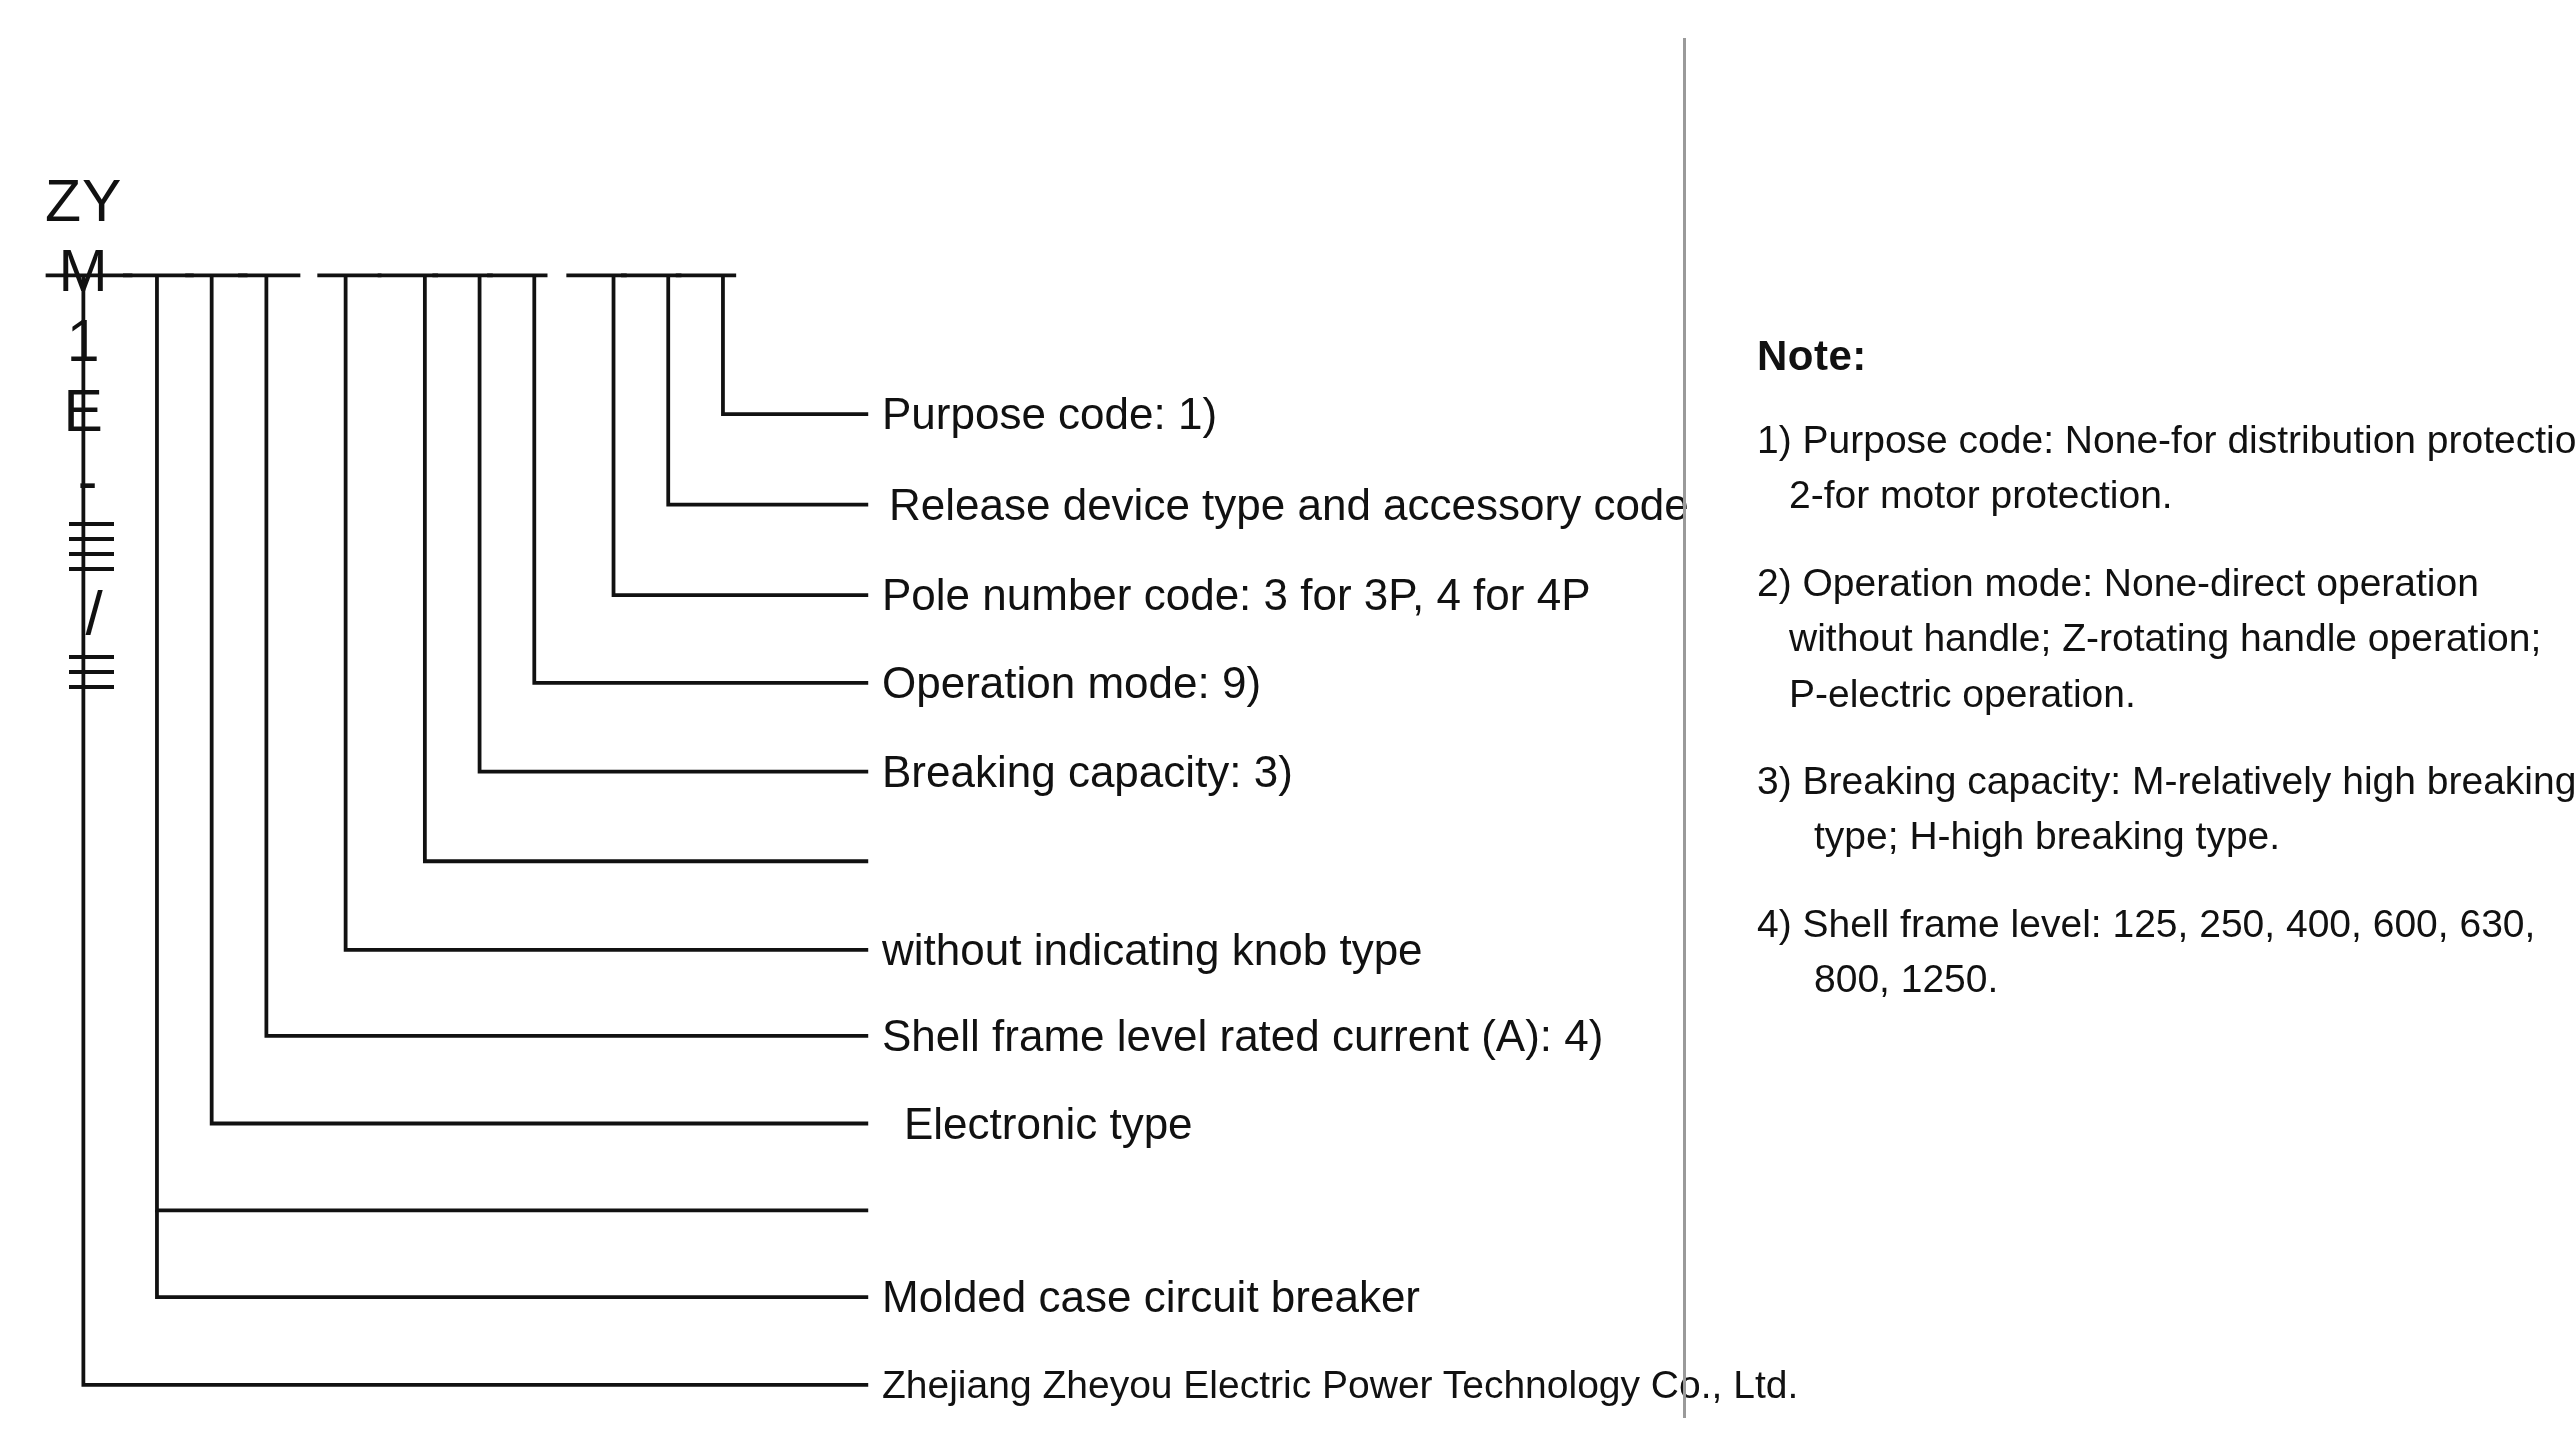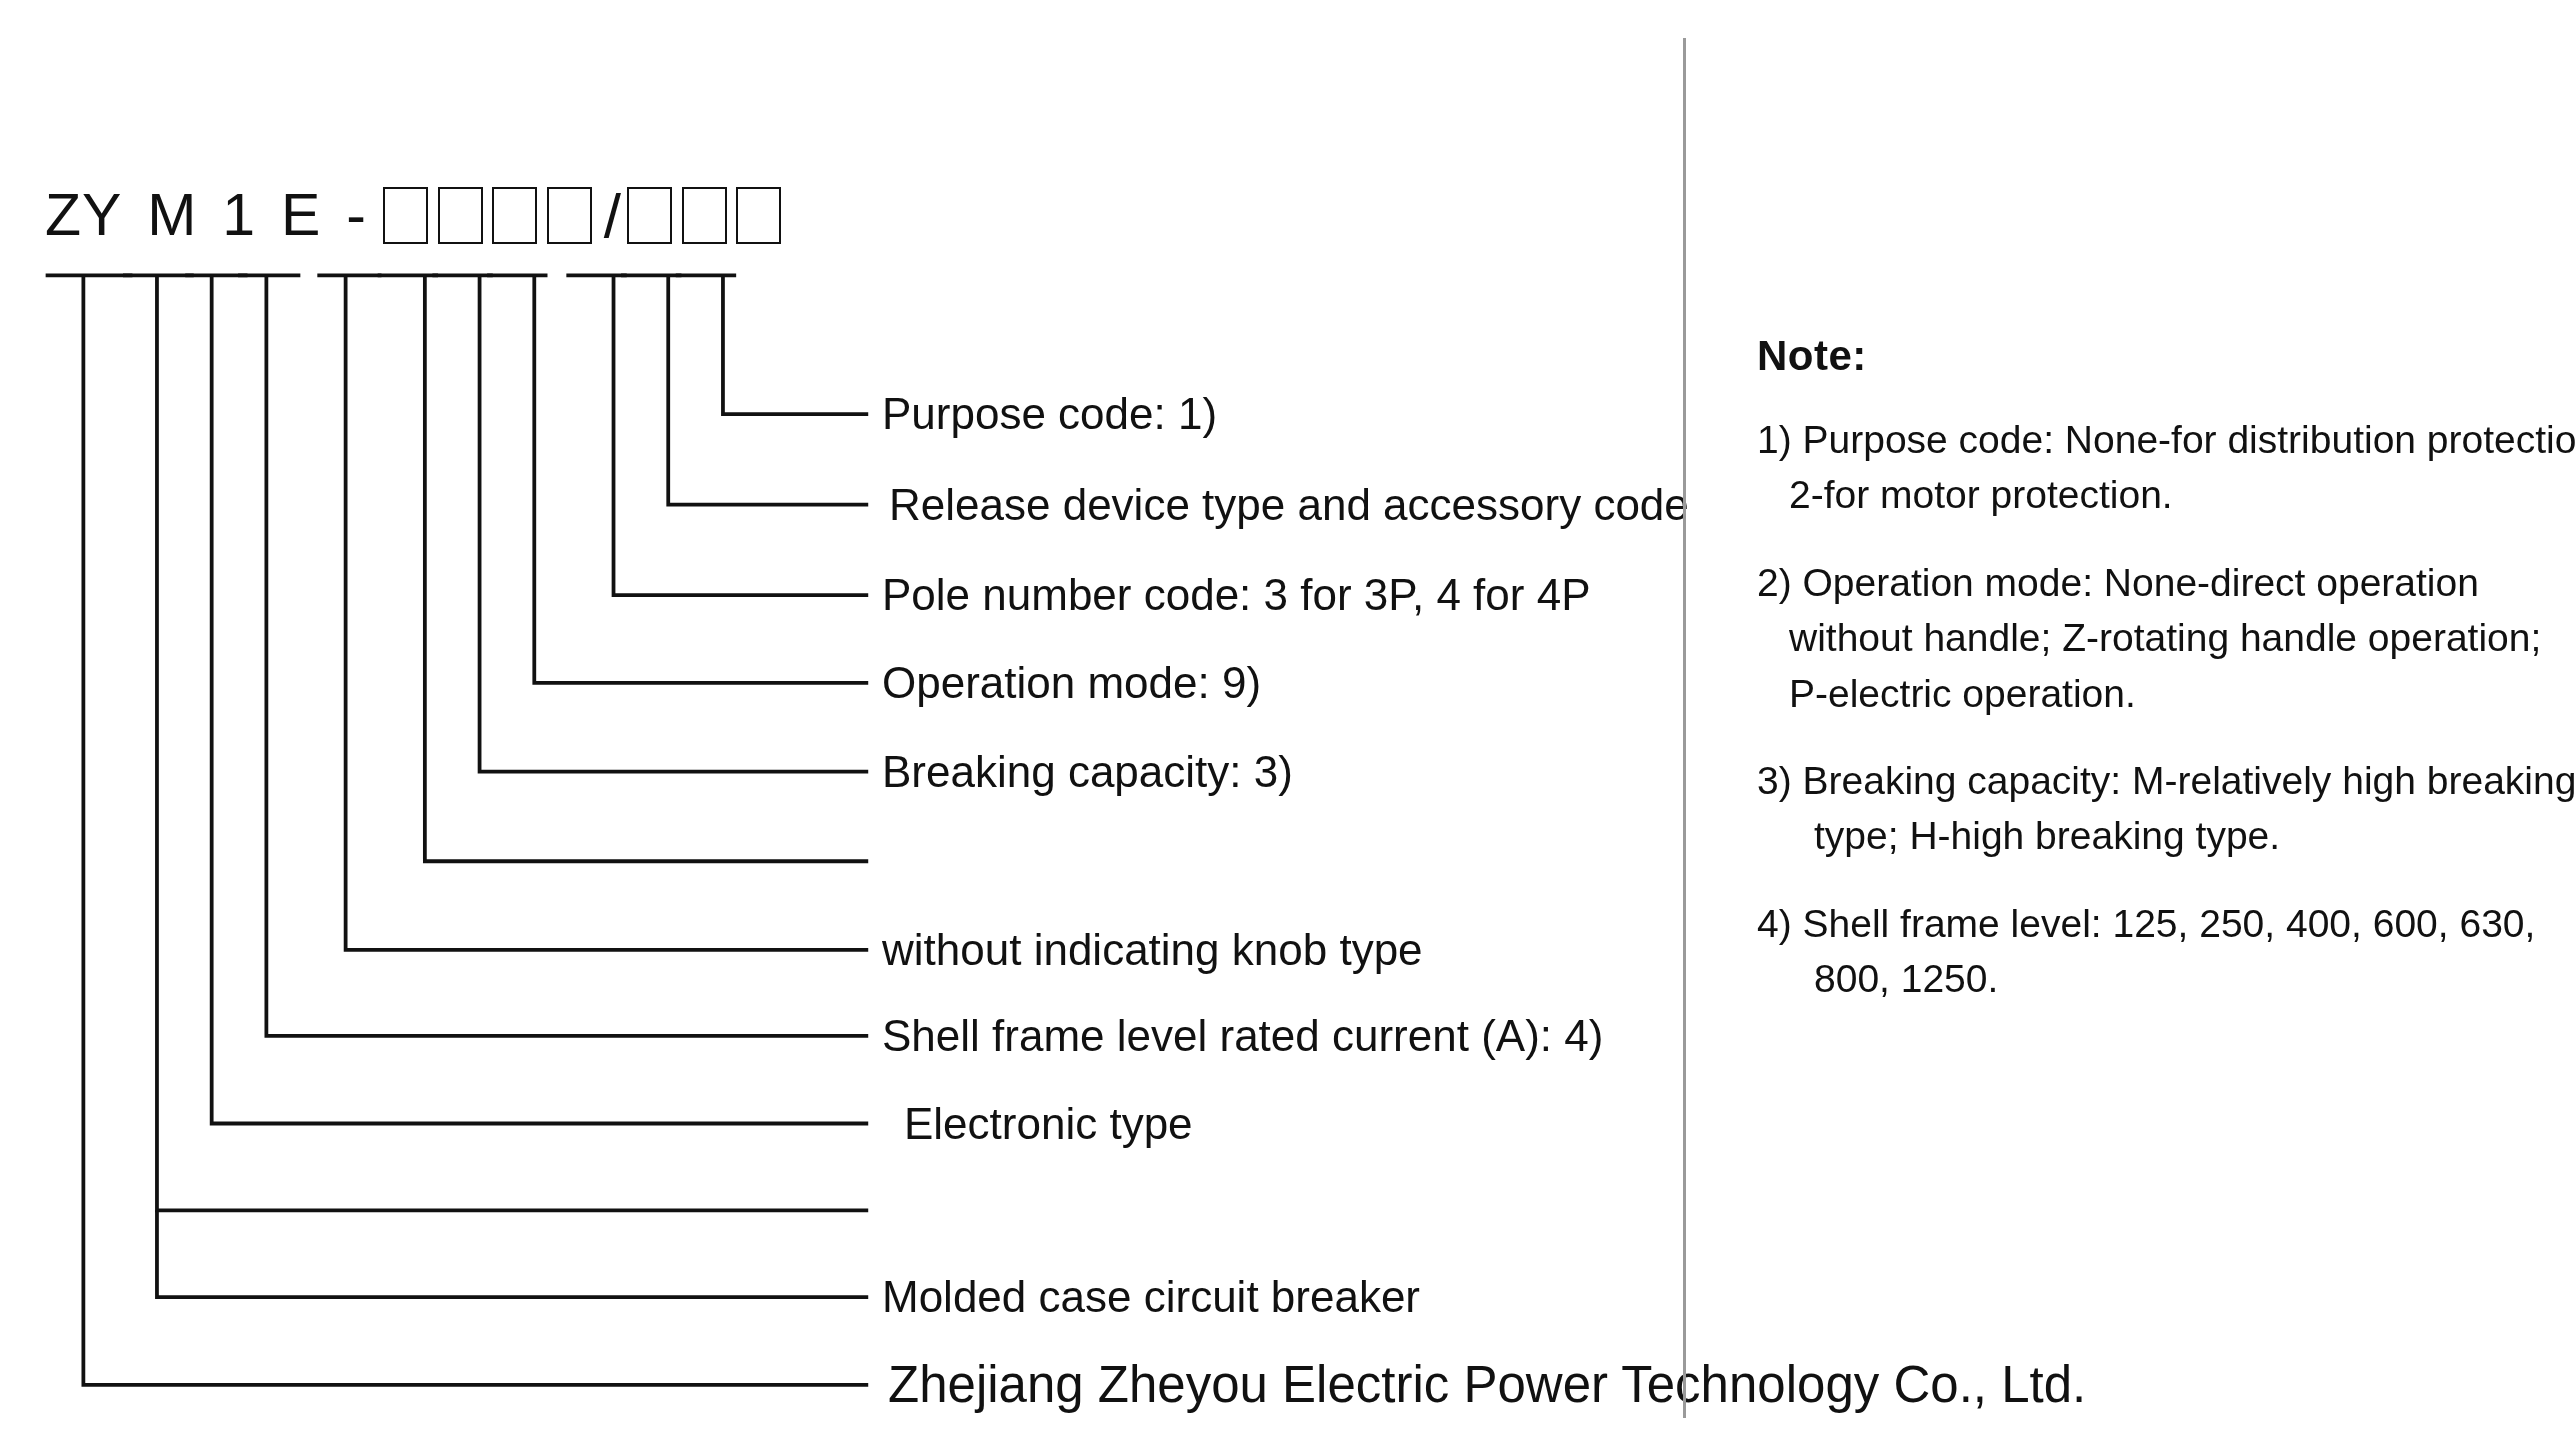--- a/index.html
+++ b/index.html
@@ -24,21 +24,22 @@
   }
 
   
   #code-row {
     position: absolute;
     left: 45px;
     top: 172px;
     height: 87px;
     display: flex;
     align-items: center;
-    gap: 4px;
+    gap: 11px;
+    flex-direction: column;
   }
   .code-letter {
     font-size: 59px;
     line-height: 1;
     letter-spacing: 0.9px;
     font-weight: 400;
     color: #111;
     margin-right: 21px;
     font-family: "Liberation Sans", sans-serif;
   }
@@ -78,22 +79,21 @@
     position: absolute;
     left: 882px;
     font-size: 44px;
     line-height: 1.05;
     white-space: nowrap;
     color: #111;
     font-family: "Liberation Sans", sans-serif;
     transform: translateY(-50%);
   }
   .callout.small {
-    font-size: 51px;
-    margin-left: 6px;
+    font-size: 39px;
   }
 
   
   #divider {
     position: absolute;
     left: 1683px;
     top: 38px;
     width: 2.8px;
     height: 1380px;
     background: #9a9a9a;

